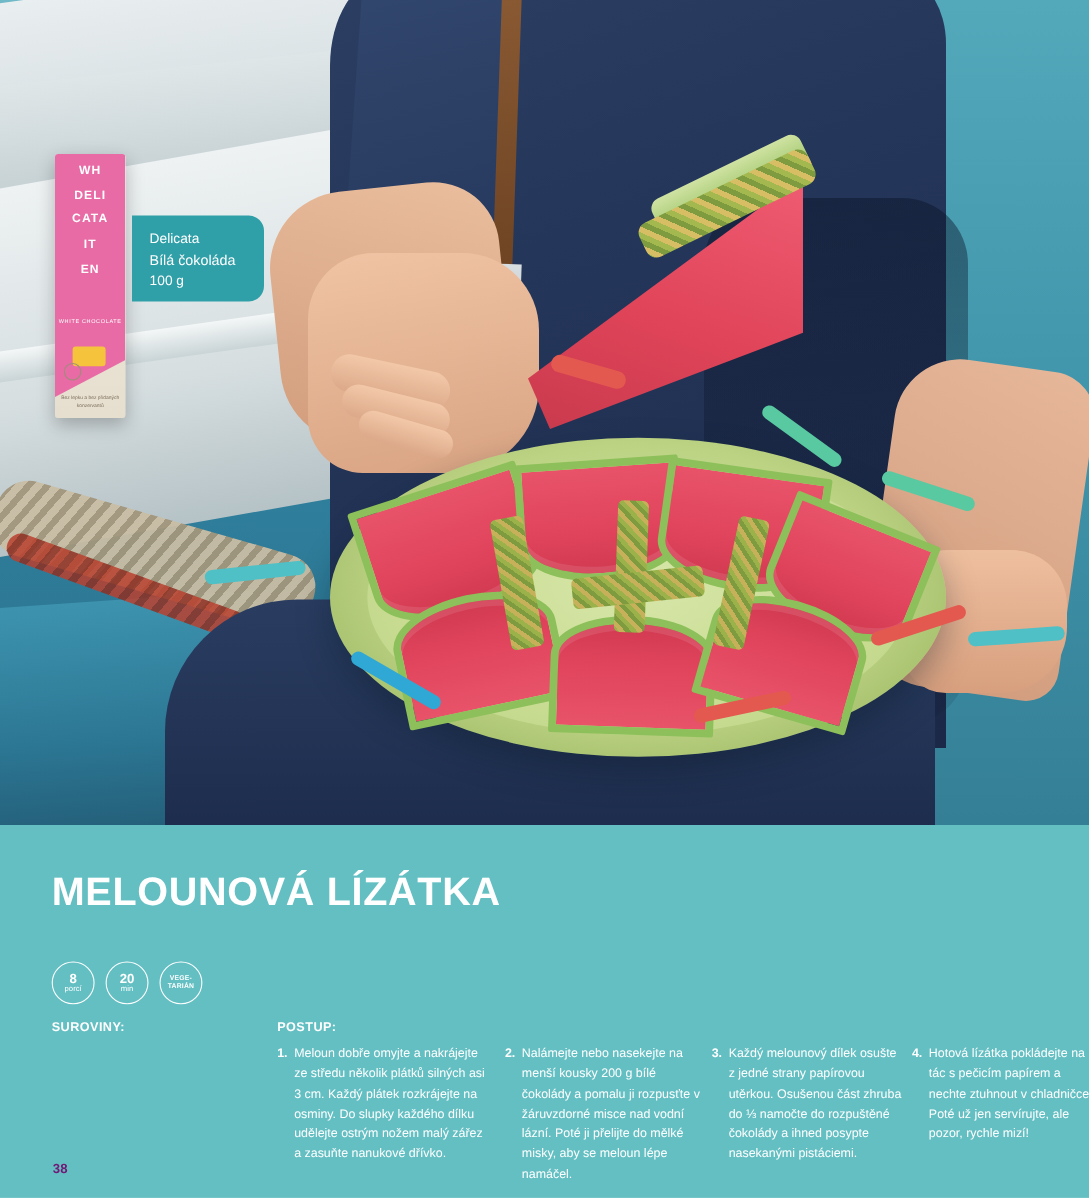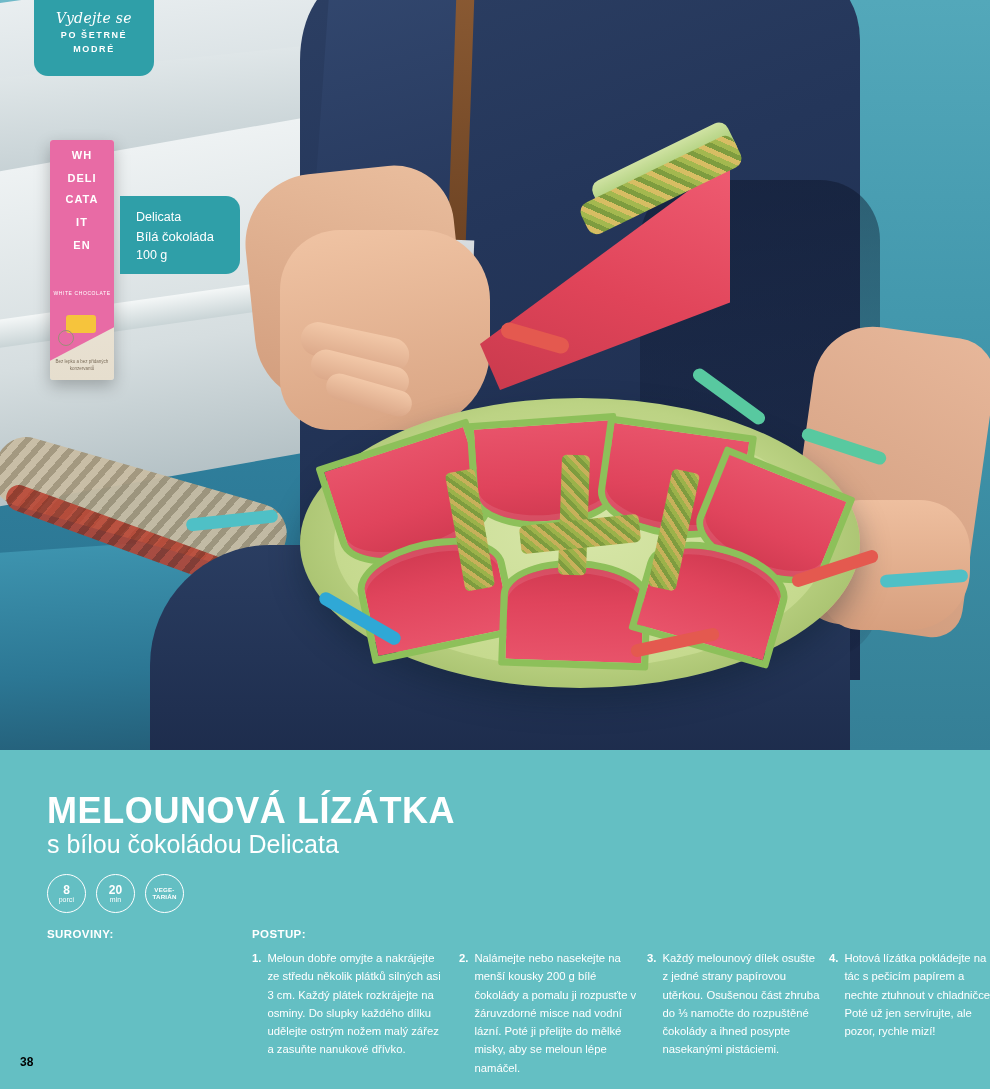--- a/index.html
+++ b/index.html
@@ -300,22 +300,22 @@
   .step-num { font-weight: bold; flex: 0 0 auto; }
   .ing-line { line-height: 1.62; font-size: 11.3px; }
 
   .c1 { left: 0px;   width: 195px; }
   .c2 { left: 205px; width: 195px; }
   .c3 { left: 412px; width: 180px; }
   .c4 { left: 600px; width: 175px; }
   .c5 { left: 782px; width: 168px; }
 
   .page-num {
-    position: absolute; left: 20px; top: 305px;
-    font-size: 12px; color: #000000; font-weight: bold;
+    position: absolute; left: 48px; top: 305px;
+    font-size: 12px; color: #701a75; font-weight: bold;
   }
 </style>
 </head>
 <body>
 
 <div class="page">
 
   <div class="photo">
     <div class="bg-sea"></div>
     <div class="bg-right"></div>
@@ -368,25 +368,20 @@
     <div class="stick" style="left:790px; top:562px; width:90px; background:#e4594f; transform:rotate(-18deg);"></div>
     <div class="stick" style="left:880px; top:572px; width:88px; background:#4fc0c6; transform:rotate(-4deg);"></div>
     <div class="stick" style="left:800px; top:440px; width:88px; background:#58c9a0; transform:rotate(18deg);"></div>
     <div class="stick" style="left:686px; top:390px; width:86px; background:#58c9a0; transform:rotate(36deg);"></div>
 
     <div class="wedge-up"></div>
     <div class="wedge-up-rind"></div>
     <div class="wedge-up-crumb"></div>
     <div class="wedge-up-stick"></div>
 
-    <div class="vydejte">
-      <div class="l1">Vydejte se</div>
-      <div class="l2">PO ŠETRNÉ</div>
-      <div class="l3">MODRÉ</div>
-    </div>
 
     <div class="product">
       <div class="pink"></div>
       <div class="prod-letters">
         <div style="margin-top:10px">WH</div>
         <div style="margin-top:12px">DELI</div>
         <div style="margin-top:10px">CATA</div>
         <div style="margin-top:12px">IT</div>
         <div style="margin-top:12px">EN</div>
       </div>
@@ -399,21 +394,20 @@
     <div class="product-label">
       <div class="brand">Delicata</div>
       <div class="name">Bílá čokoláda</div>
       <div class="weight">100 g</div>
     </div>
   </div>
 
   <div class="recipe">
 
     <div class="r-title">MELOUNOVÁ LÍZÁTKA</div>
-    <div class="r-sub">s bílou čokoládou Delicata</div>
 
     <div class="chips">
       <div class="chip">
         <span class="big">8</span>
         <span class="small">porcí</span>
       </div>
       <div class="chip">
         <span class="big">20</span>
         <span class="small">min</span>
       </div>

